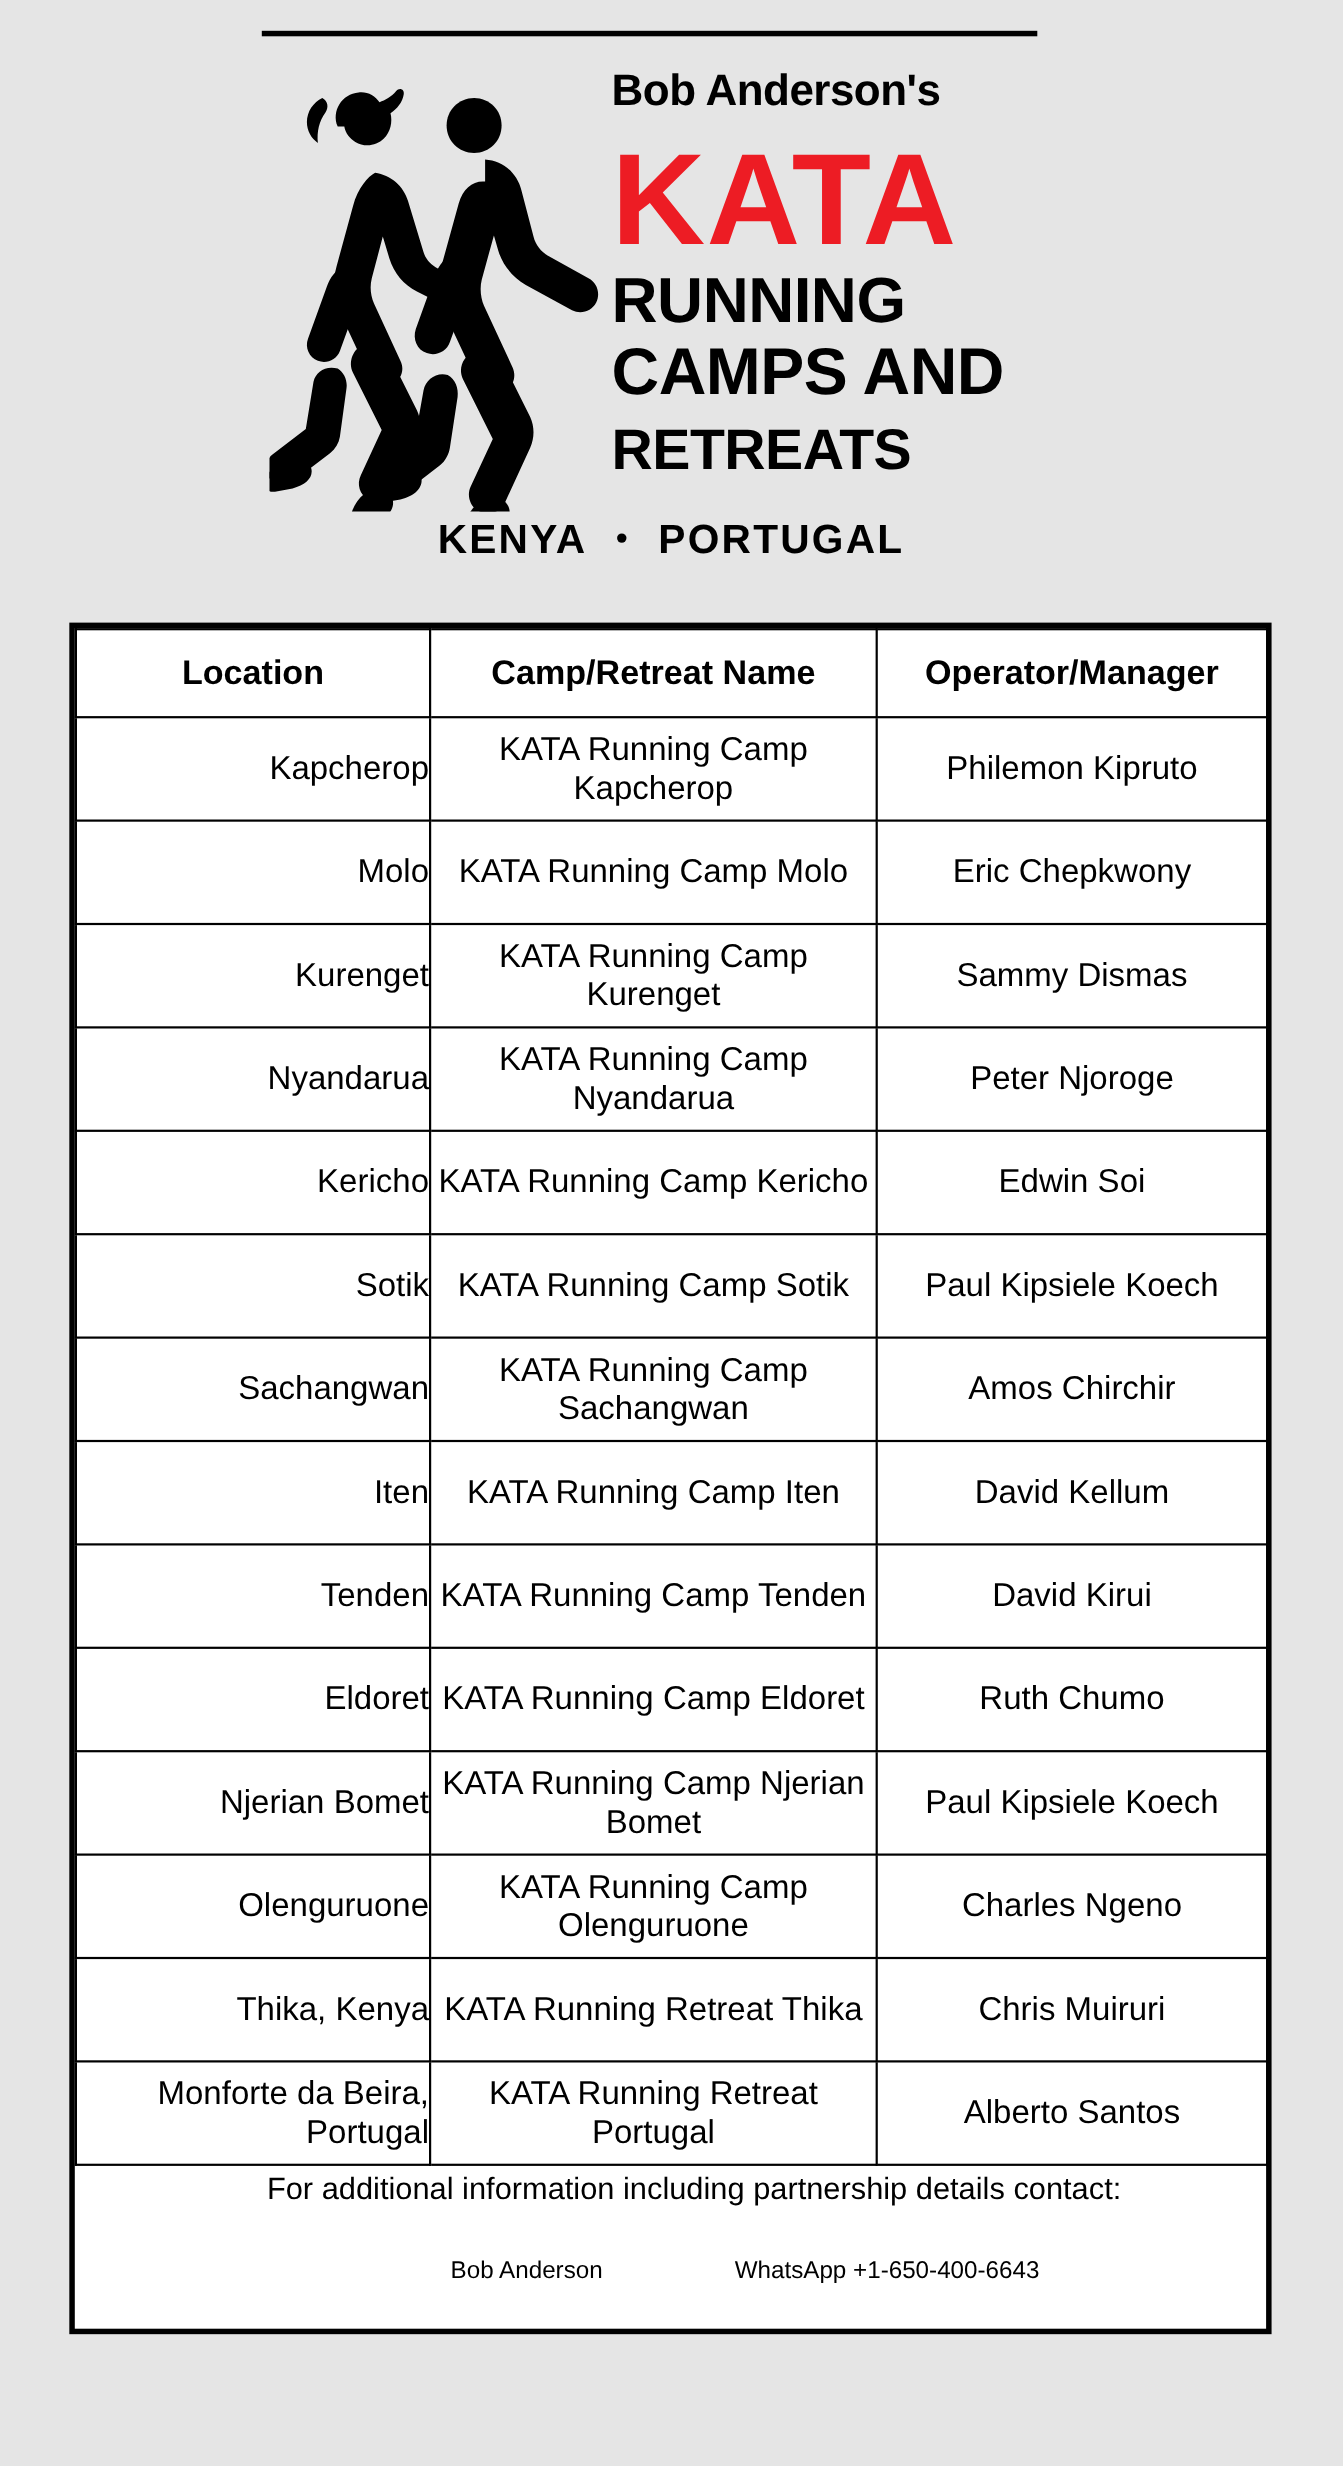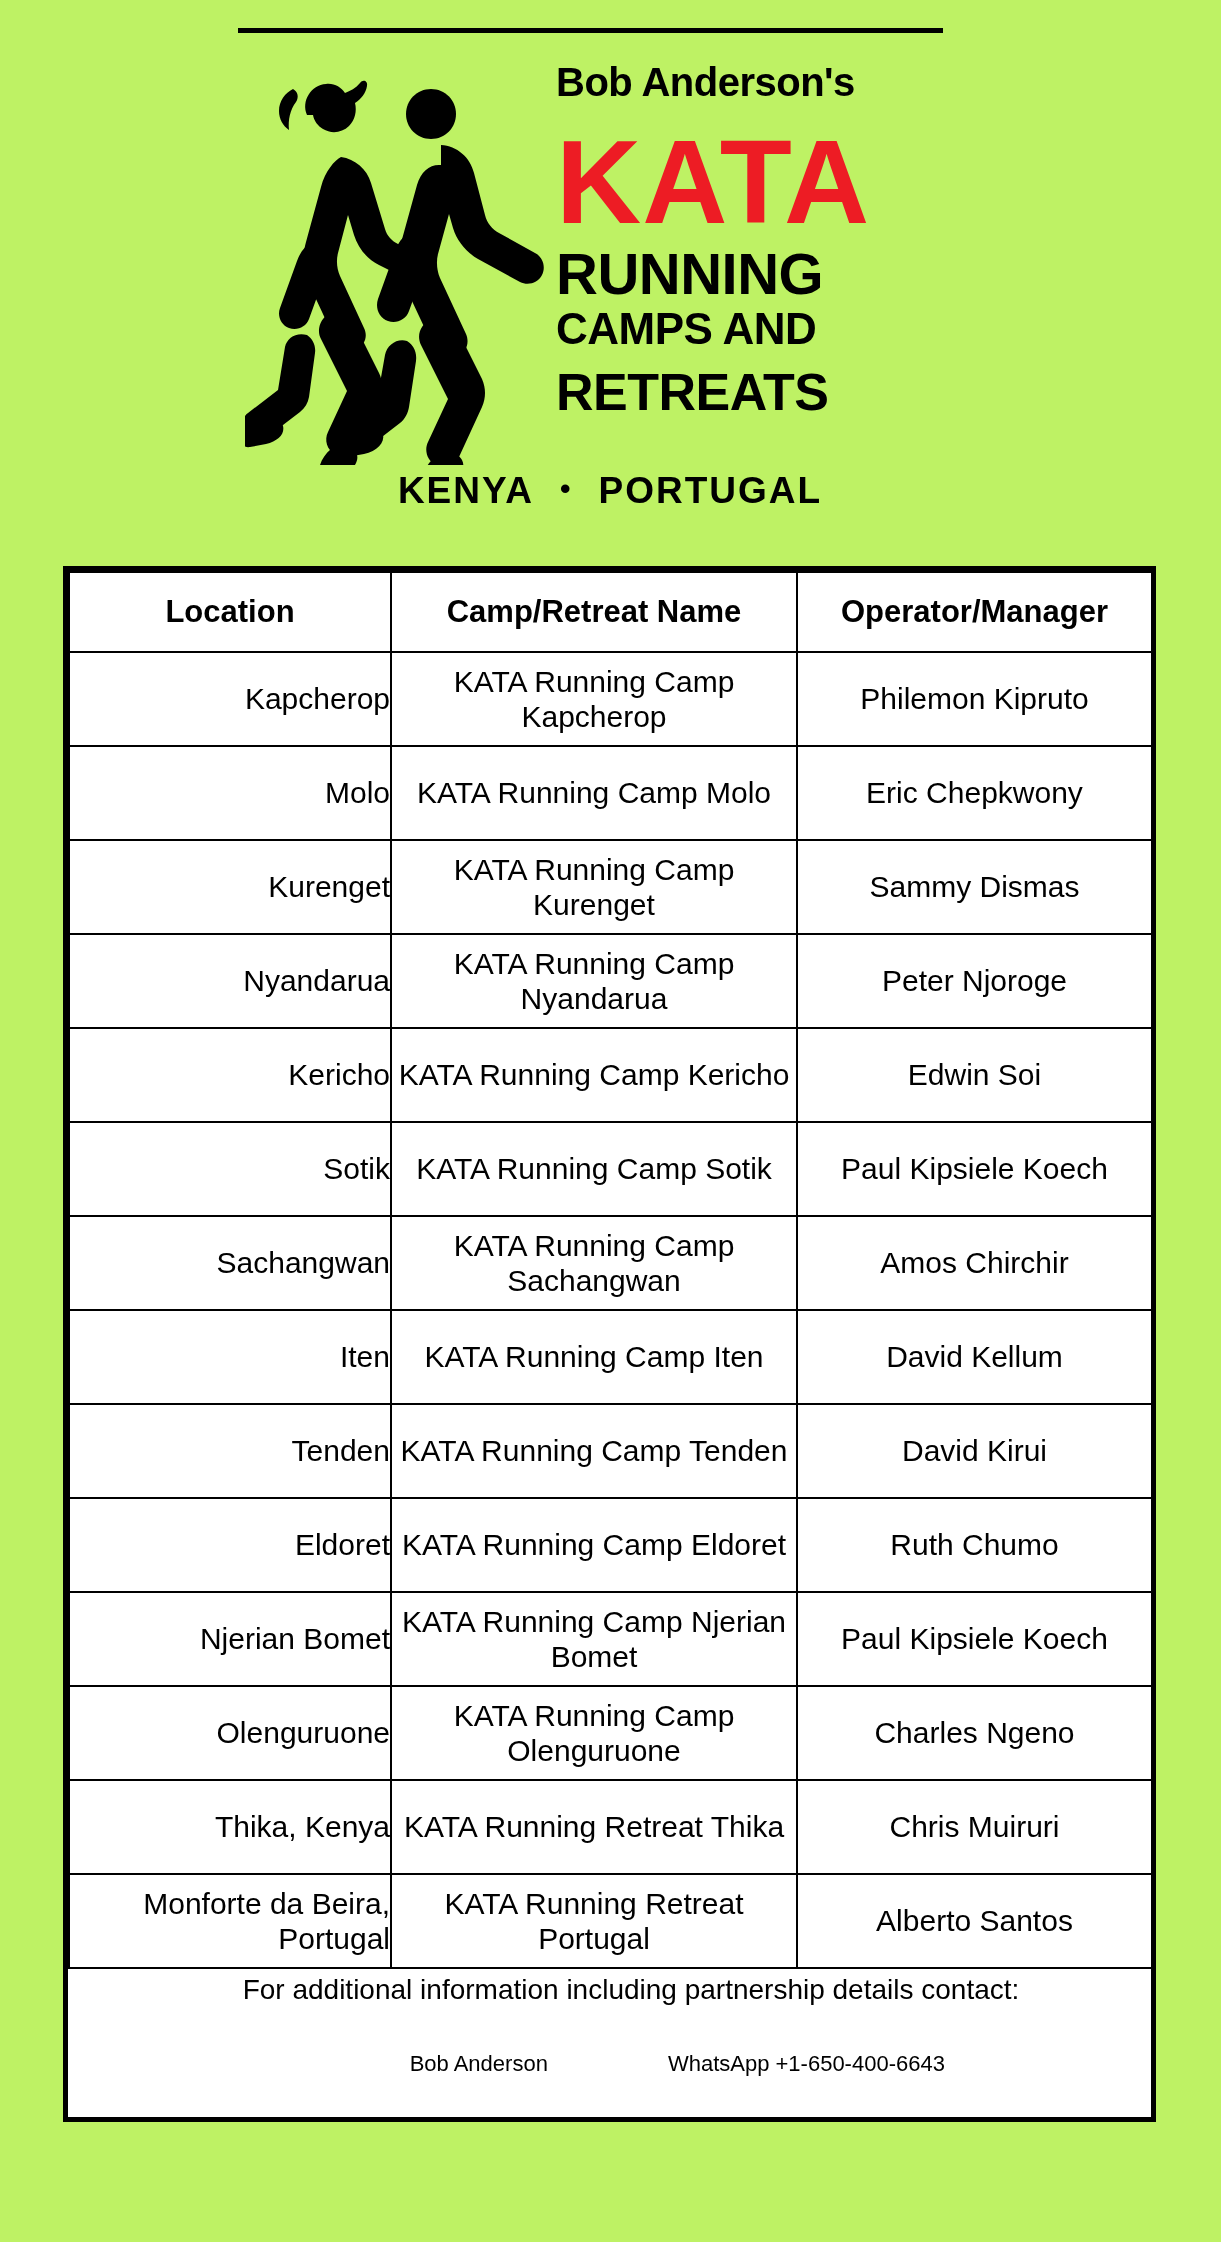--- a/index.html
+++ b/index.html
@@ -11,21 +11,21 @@
     width: 1221px;
     height: 2242px;
     font-family: "Liberation Sans", sans-serif;
     color: #000000;
     overflow: hidden;
   }
   .page {
     position: relative;
     width: 1221px;
     height: 2242px;
-    background: #bef264;
+    background: #e5e5e5;
   }
 
   
   .logo-block {
     position: absolute;
     left: 0;
     top: 10px;
     width: 1221px;
     height: 520px;
   }
@@ -69,21 +69,21 @@
   }
   .logo-running {
     font-size: 58px;
     font-weight: bold;
     letter-spacing: -0.5px;
     line-height: 1.02;
     margin-top: 2px;
     white-space: nowrap;
   }
   .logo-camps {
-    font-size: 44px;
+    font-size: 60px;
     font-weight: bold;
     letter-spacing: -0.5px;
     line-height: 1.05;
     margin-top: 2px;
     white-space: nowrap;
   }
   .logo-retreats {
     font-size: 52px;
     font-weight: bold;
     letter-spacing: -0.5px;

